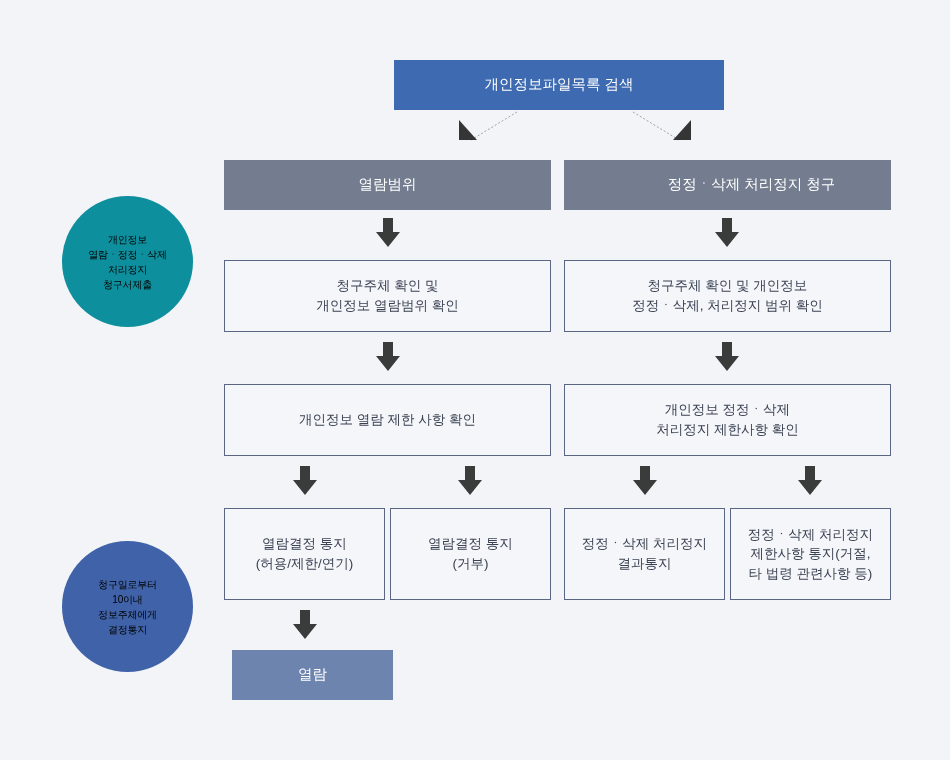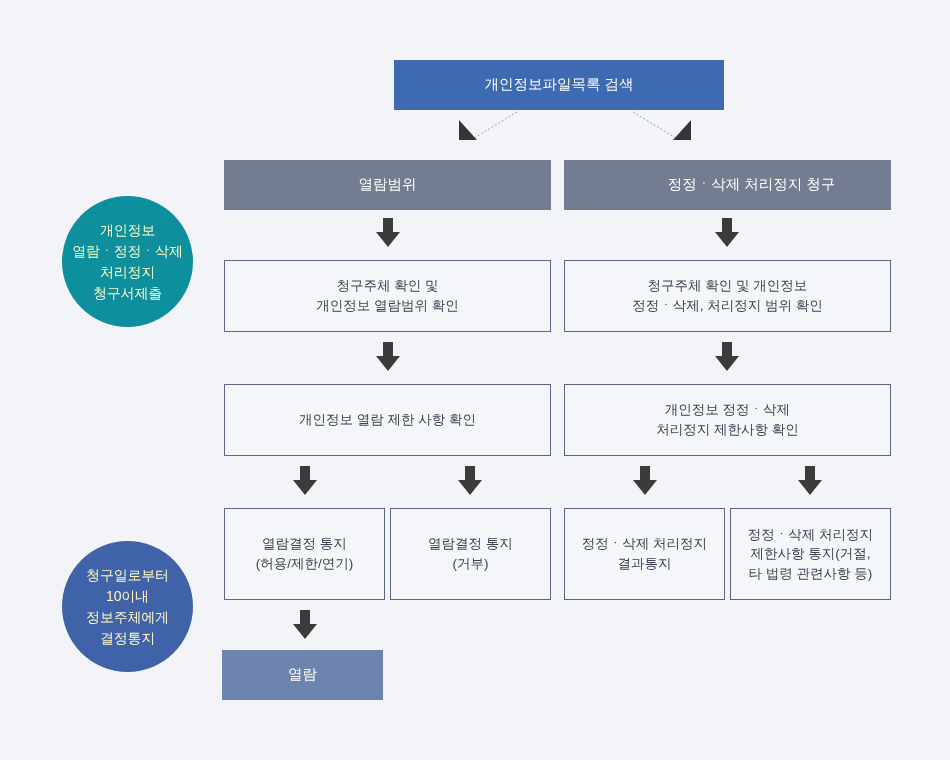--- a/index.html
+++ b/index.html
@@ -60,22 +60,22 @@
   }
 
   
   .badge {
     position: absolute;
     border-radius: 50%;
     display: flex;
     align-items: center;
     justify-content: center;
     text-align: center;
-    color: #fef9c3;
-    font-size: 14px;
+    color: #000000;
+    font-size: 10px;
     line-height: 1.5;
     white-space: pre-line;
     letter-spacing: -0.2px;
   }
   .badge-teal { background: #0e8f9e; }
   .badge-blue { background: #3f62a8; }
 
   
   .arrow {
     position: absolute;
@@ -216,17 +216,17 @@
 정보주체에게
 결정통지</span>
   </div>
 
   <div class="arrow" style="left:292px; top:610px;">
     <svg width="26" height="30" viewBox="0 0 26 30">
       <polygon points="8,0 18,0 18,14 25,14 13,29 1,14 8,14" fill="#1a1a1a" opacity="0.85"></polygon>
     </svg>
   </div>
 
-  <div class="node box-steel" style="left:222px; top:650px; width:161px; height:50px;">
+  <div class="node box-steel" style="left:232px; top:650px; width:161px; height:50px;">
     <span>열람</span>
   </div>
 
 </div>
 
 </body></html>

